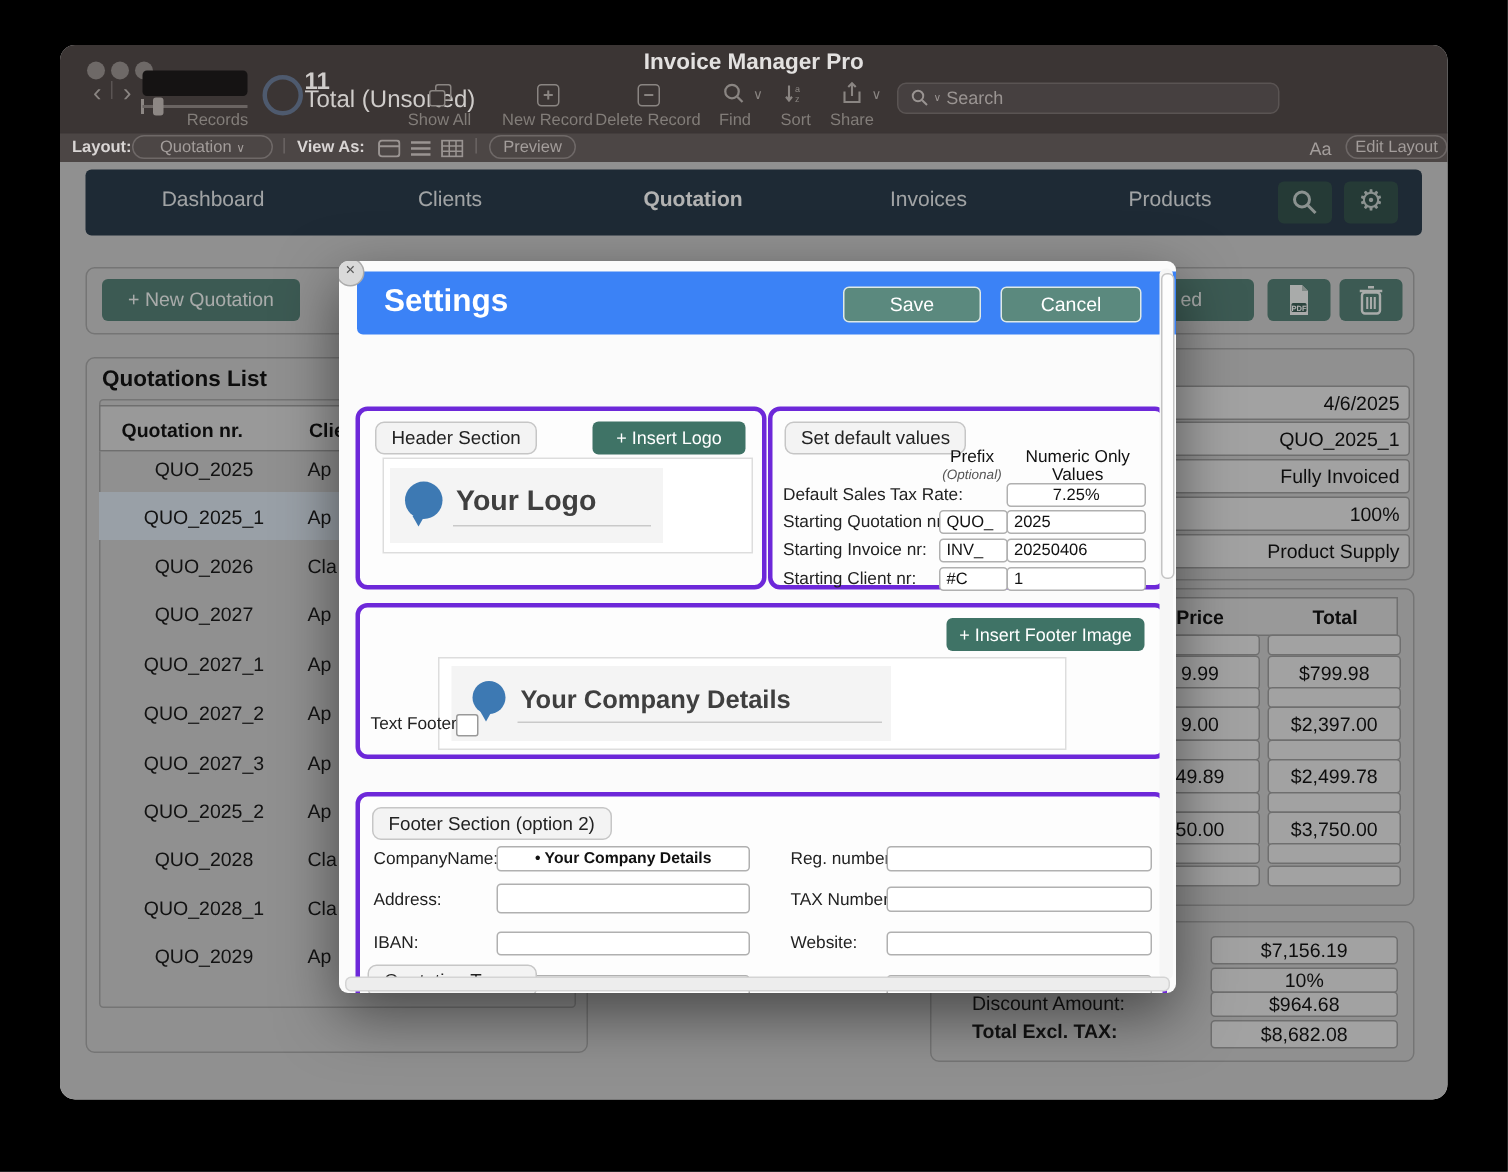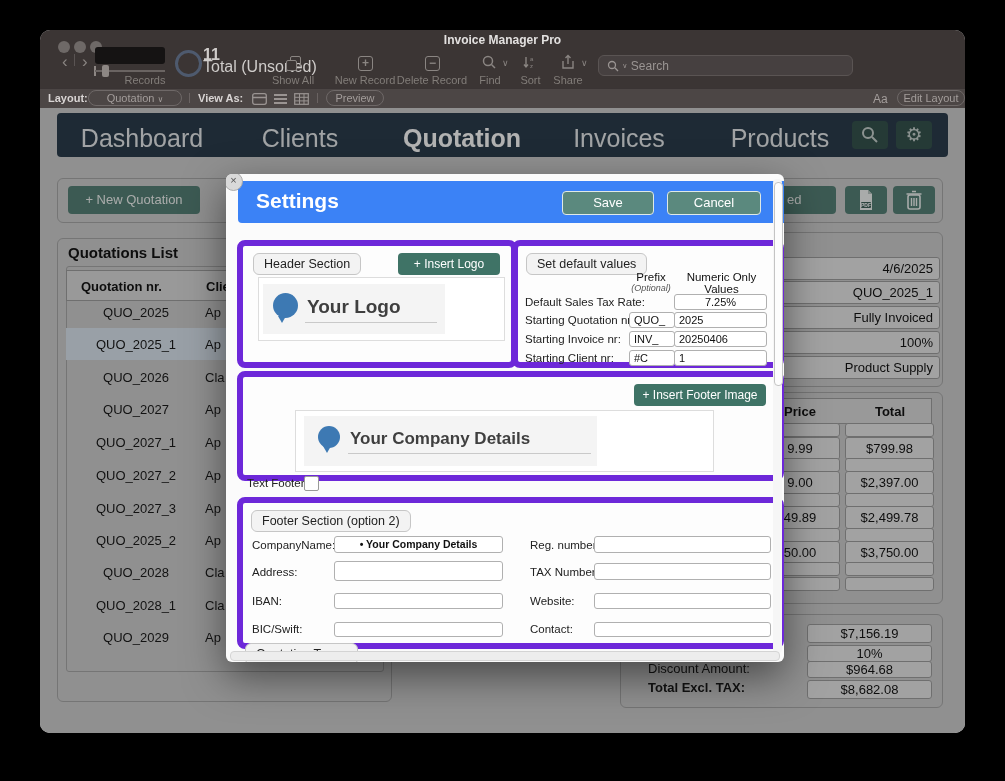--- a/index.html
+++ b/index.html
@@ -1,20 +1,20 @@
 <!DOCTYPE html>
 <html><head>
 <meta charset="utf-8">
 <style>
   html,body{margin:0;padding:0;background:#000;width:1005px;height:781px;font-family:"Liberation Sans",sans-serif;-webkit-font-smoothing:antialiased;}
   .abs{position:absolute;}
   #window{position:absolute;left:40px;top:30px;width:925px;height:703px;border-radius:10px;overflow:hidden;background:#cfcfcf;}
   
   .titlebar{left:0;top:0;width:925px;height:58px;background:#3b3534;}
-  .wintitle{left:0;top:3px;width:925px;text-align:center;font-size:12px;font-weight:bold;color:#e3e1e0;}
+  .wintitle{left:0;top:3px;width:925px;text-align:center;font-size:15px;font-weight:bold;color:#e3e1e0;}
   .tl{width:12px;height:12px;border-radius:50%;background:#6e6967;top:11px;}
   .navarrow{color:#8a8582;font-size:17px;top:22px;}
   .recbox{left:55px;top:17px;width:70px;height:17px;background:#151313;border-radius:3px;}
   .slidertrack{left:55px;top:40px;width:70px;height:2px;background:#6a6462;}
   .slidercap{left:54px;top:36px;width:2px;height:10px;background:#8d8784;}
   .sliderthumb{left:62px;top:35px;width:7px;height:12px;background:#8d8784;border-radius:2px;}
   .piering{left:135px;top:20px;width:21px;height:21px;border:3px solid #4e5a6e;border-radius:50%;}
   .tbtxt{color:#cfccca;font-size:16px;}
   .tblabel{color:#827d79;font-size:11px;text-align:center;}
   .ic-squares{width:15px;height:15px;position:relative;display:inline-block;}
@@ -25,21 +25,21 @@
   .searchbox{left:558px;top:25px;width:245px;height:19px;background:#464040;border:1px solid #5a5453;border-radius:6px;color:#9a9492;font-size:12px;line-height:19px;padding-left:8px;}
   
   .layoutbar{left:0;top:58px;width:925px;height:20px;background:#4c4645;border-top:1px solid #3a3434;}
   .lbbold{color:#d9d5d4;font-size:11px;font-weight:bold;top:3px;}
   .lbpill{border:1px solid #6e6867;border-radius:9px;color:#a39d9b;font-size:11px;text-align:center;top:1px;height:14px;line-height:14px;}
   .lbsep{color:#6e6867;top:2px;font-size:11px;}
   .viewic{top:4px;}
   
   .content{left:0;top:78px;width:925px;height:625px;background:#cfcfcf;}
   .navbar{left:17px;top:83px;width:891px;height:44px;background:#2b3d4c;border-radius:4px;}
-  .navitem{top:11px;font-size:25px;color:#e7eaec;text-align:center;width:160px;}
+  .navitem{top:11px;font-size:14px;color:#e7eaec;text-align:center;width:160px;}
   .navitem.active{font-weight:bold;color:#fff;}
   .navbtn{top:8px;width:36px;height:28px;background:#36544e;border-radius:4px;text-align:center;}
   .panel{border:1px solid #a8a8a8;border-radius:6px;}
   .tealbtn{background:#568277;border-radius:4px;color:#f2f5f4;font-size:13px;text-align:center;}
   .lp-title{font-size:15px;font-weight:bold;color:#141414;}
   .theader{background:#dcdcdc;border:1px solid #9f9f9f;font-weight:bold;font-size:13px;color:#141414;}
   .qrow{left:26px;width:316px;height:32px;font-size:13px;color:#1a1a1a;}
   .qrow.sel{background:#dce6f0;}
   .qnr{position:absolute;left:0;top:9px;width:140px;text-align:center;}
   .qcl{position:absolute;left:139px;top:9px;}
@@ -47,21 +47,21 @@
   .r{text-align:right;padding-right:6px;}
   .c{text-align:center;}
   .sumlbl{font-size:13px;color:#1a1a1a;}
   
   .dim{left:0;top:78px;width:925px;height:625px;background:rgba(0,0,0,0.30);z-index:50;}
   .modal{left:186px;top:144px;width:558px;height:488px;background:#fbfbfb;border-radius:6px;box-shadow:0 14px 40px rgba(0,0,0,0.5);z-index:100;overflow:hidden;}
   .mheader{left:12px;top:7px;width:550px;height:42px;background:#3b82f6;border-radius:4px;}
   .mtitle{left:18px;top:8px;font-size:21px;font-weight:600;color:#fff;}
   .mbtn{top:10px;height:22px;background:#5b897e;border:1px solid #dfe9e6;border-radius:4px;color:#fff;font-size:13px;text-align:center;line-height:22px;}
   .mclose{left:-2px;top:-2px;width:17px;height:17px;border-radius:50%;background:#d9d9d9;border:1px solid #ababab;color:#555;font-size:11px;line-height:15px;text-align:center;z-index:5;}
-  .mpanel{background:#fdfdfd;border:6px solid #6d28d9;border-radius:8px;}
+  .mpanel{background:#fdfdfd;border:3px solid #6d28d9;border-radius:8px;margin-top:31px;}
   .pill{background:#f3f3f3;border:1px solid #c6c6c6;border-radius:6px;font-size:12.5px;color:#222;height:16px;line-height:16px;padding:2px 10px;}
   .insbtn{background:#3f7366;border-radius:4px;color:#fff;font-size:12px;text-align:center;height:22px;line-height:22px;}
   .imgph-outer{background:#fff;border:1px solid #ddd;}
   .imgph-inner{background:#f4f4f4;}
   .balloon{border-radius:50%;background:#3d79b3;position:absolute;}
   .balloon::after{content:"";position:absolute;left:5px;bottom:-5px;width:0;height:0;border-left:4px solid transparent;border-right:4px solid transparent;border-top:7px solid #3d79b3;}
   .phtext{font-weight:bold;color:#3f3f3f;}
   .phline{position:absolute;height:1px;background:#c9c9c9;}
   .mlabel{font-size:11.5px;color:#222;}
   .minput{background:#fff;border:1px solid #b0b0b0;border-radius:3px;font-size:11px;color:#111;}

